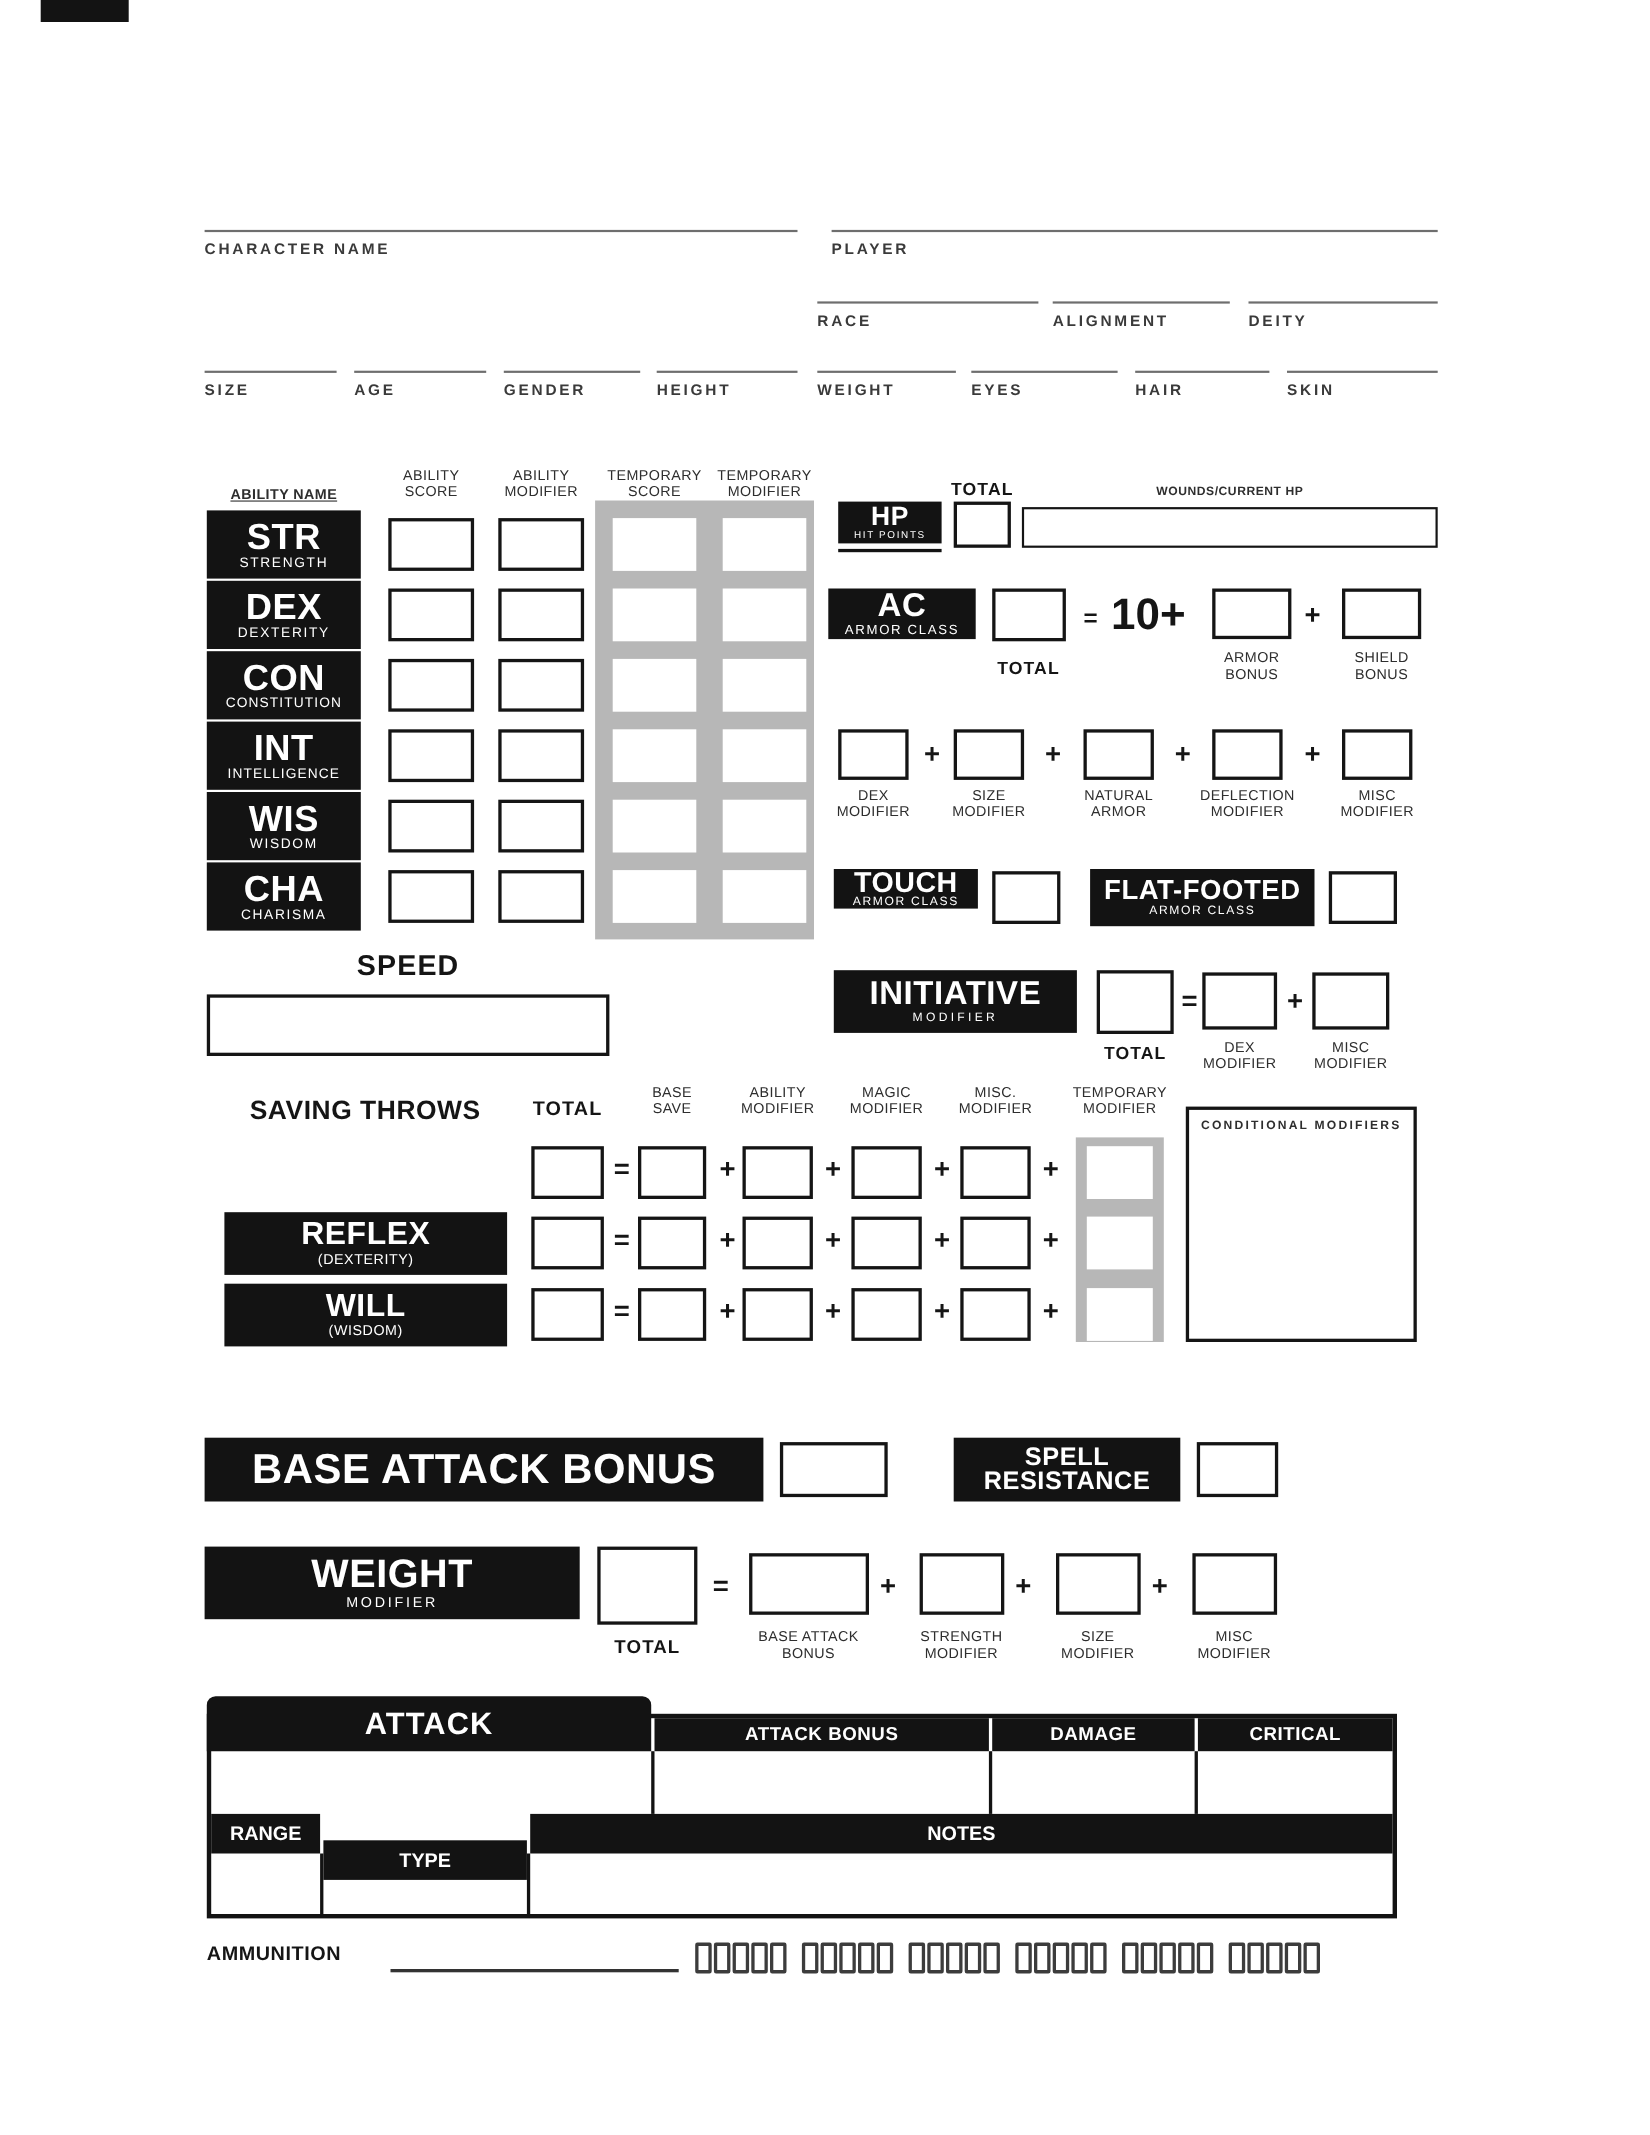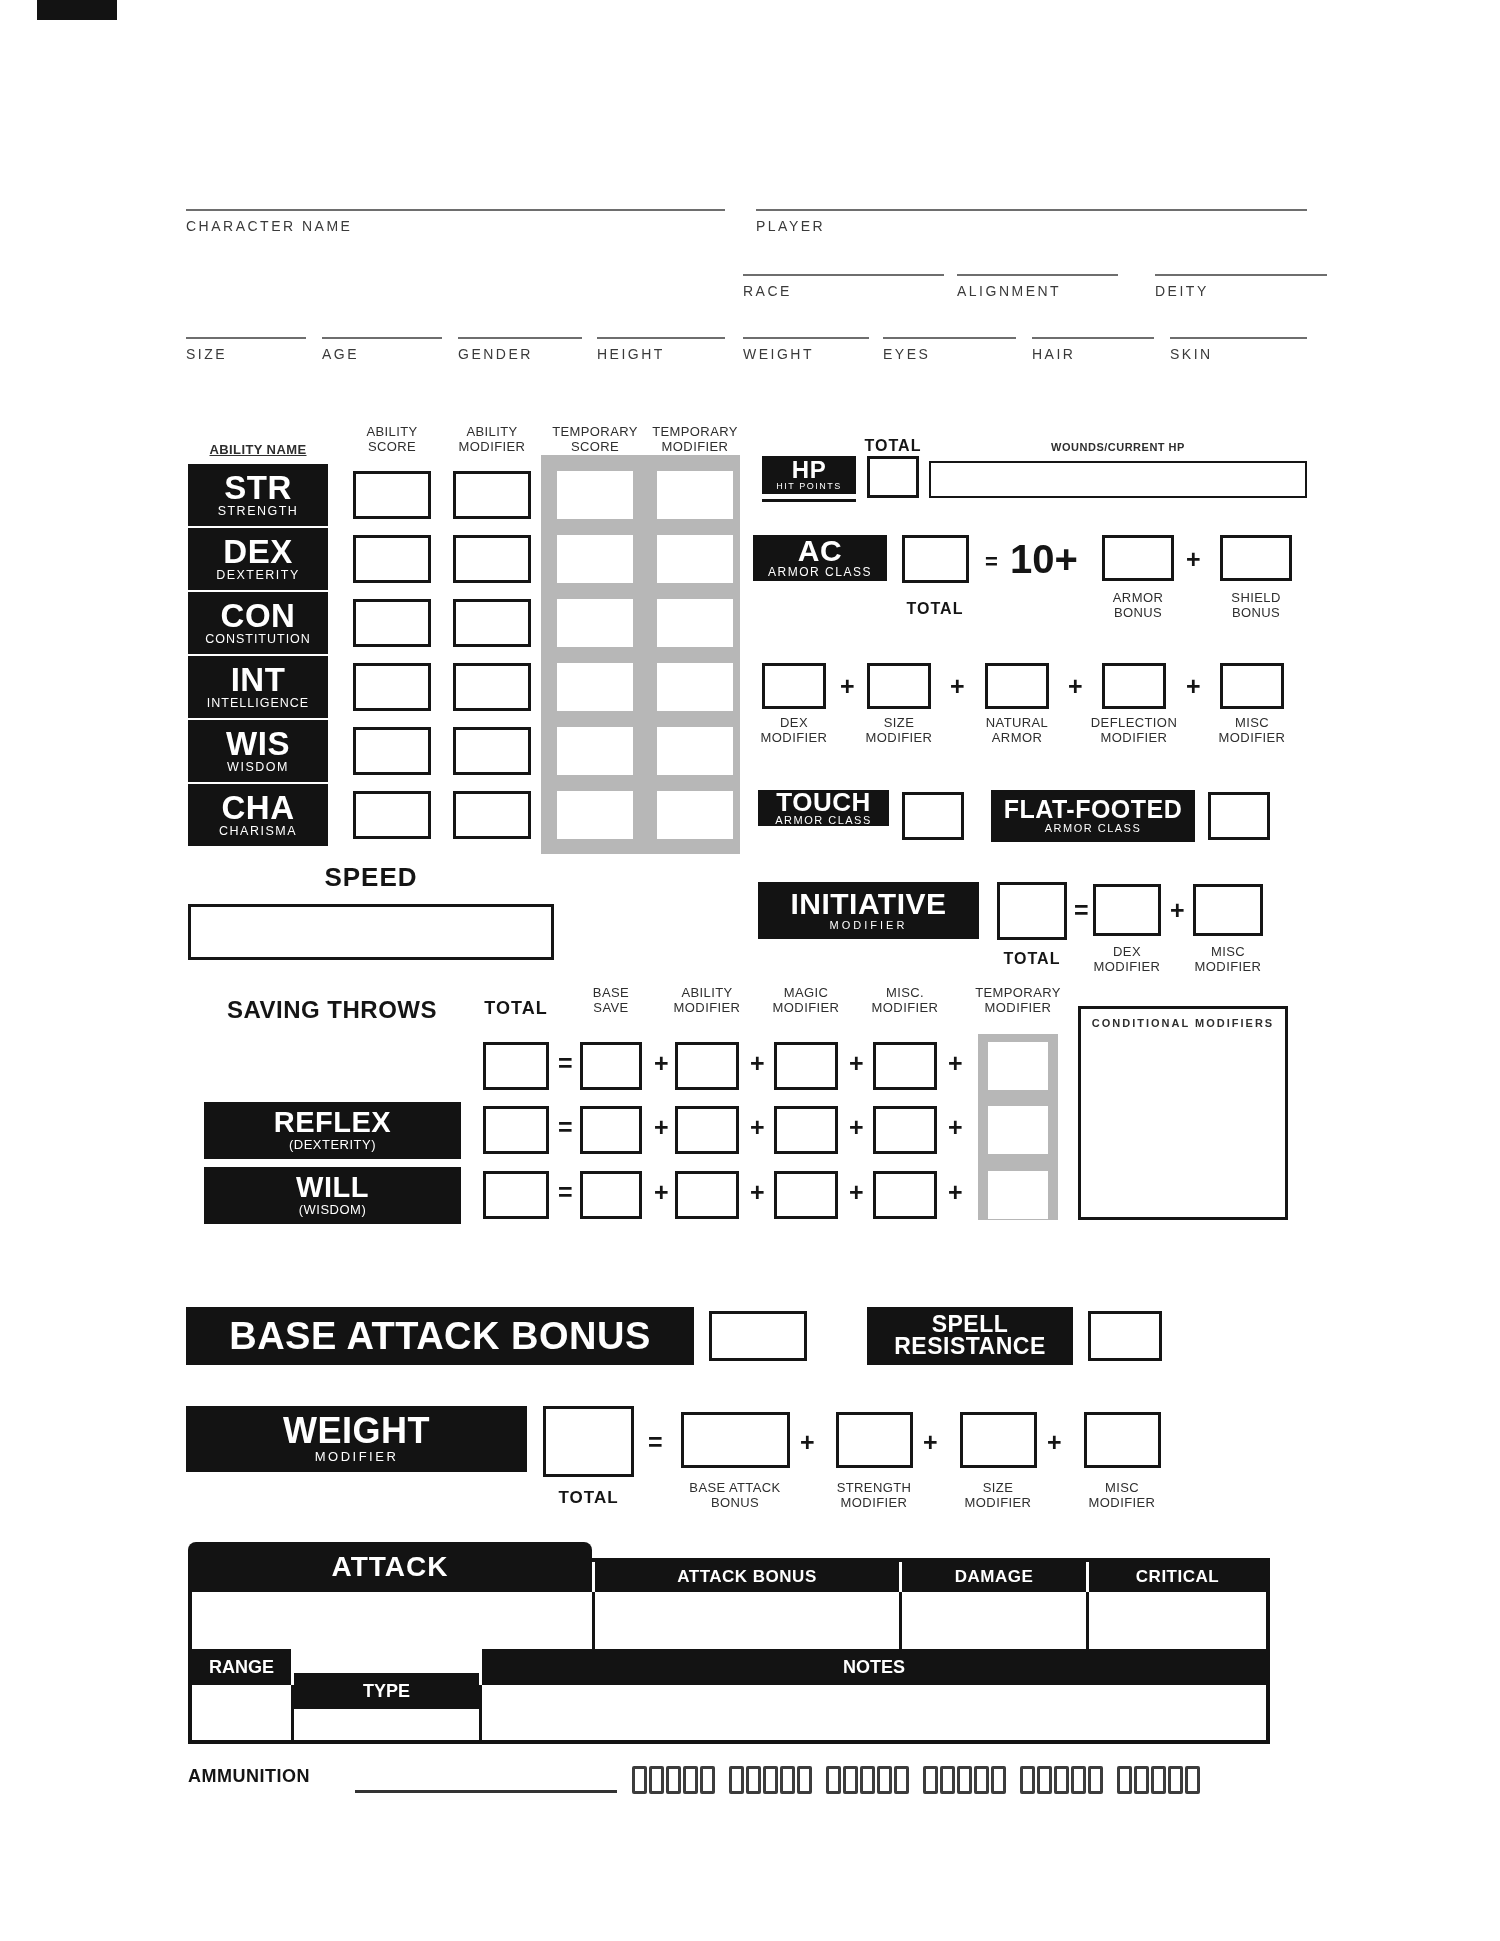--- a/index.html
+++ b/index.html
@@ -2,21 +2,21 @@
 <html><head>
 <meta charset="utf-8">
 <style>
   html,body{margin:0;padding:0;background:#fff;}
   .sheet{position:relative;width:1500px;height:1941px;background:#ffffff;
          font-family:"Liberation Sans","DejaVu Sans",sans-serif;color:#151515;overflow:hidden;}
   .abs{position:absolute;}
   
   .field{position:absolute;}
   .fl{height:0;border-top:2px solid #6e6e6e;}
-  .flbl{margin-top:7px;font-size:14px;letter-spacing:2.5px;color:#3a3a3a;white-space:nowrap;font-weight:normal;}
+  .flbl{margin-top:7px;font-size:14px;letter-spacing:2.5px;color:#3a3a3a;white-space:nowrap;font-weight:bold;}
   
   .box{position:absolute;background:#fff;border:3px solid #151515;box-sizing:border-box;}
   .wbox{position:absolute;background:#fff;}
   .slab{position:absolute;background:#b7b7b7;}
   .bb{position:absolute;background:#131313;color:#fff;display:flex;flex-direction:column;
       align-items:center;justify-content:center;text-align:center;box-sizing:border-box;}
   .bb .big{font-weight:bold;line-height:0.95;letter-spacing:0.5px;}
   .bb .small{font-weight:normal;letter-spacing:2px;text-align:center;}
   
   .lblc{position:absolute;text-align:center;font-size:13px;color:#2e2e2e;line-height:1.18;letter-spacing:0.4px;}
@@ -51,21 +51,21 @@
   </div>
 
   <div class="field" style="left:743px;top:274px;width:201px;">
     <div class="fl"></div>
     <div class="flbl">RACE</div>
   </div>
   <div class="field" style="left:957px;top:274px;width:161px;">
     <div class="fl"></div>
     <div class="flbl">ALIGNMENT</div>
   </div>
-  <div class="field" style="left:1135px;top:274px;width:172px;margin-left:20px;">
+  <div class="field" style="left:1135px;top:274px;width:172px;">
     <div class="fl"></div>
     <div class="flbl">DEITY</div>
   </div>
 
   <div class="field" style="left:186px;top:337px;width:120px;">
     <div class="fl"></div>
     <div class="flbl">SIZE</div>
   </div>
   <div class="field" style="left:322px;top:337px;width:120px;">
     <div class="fl"></div>

